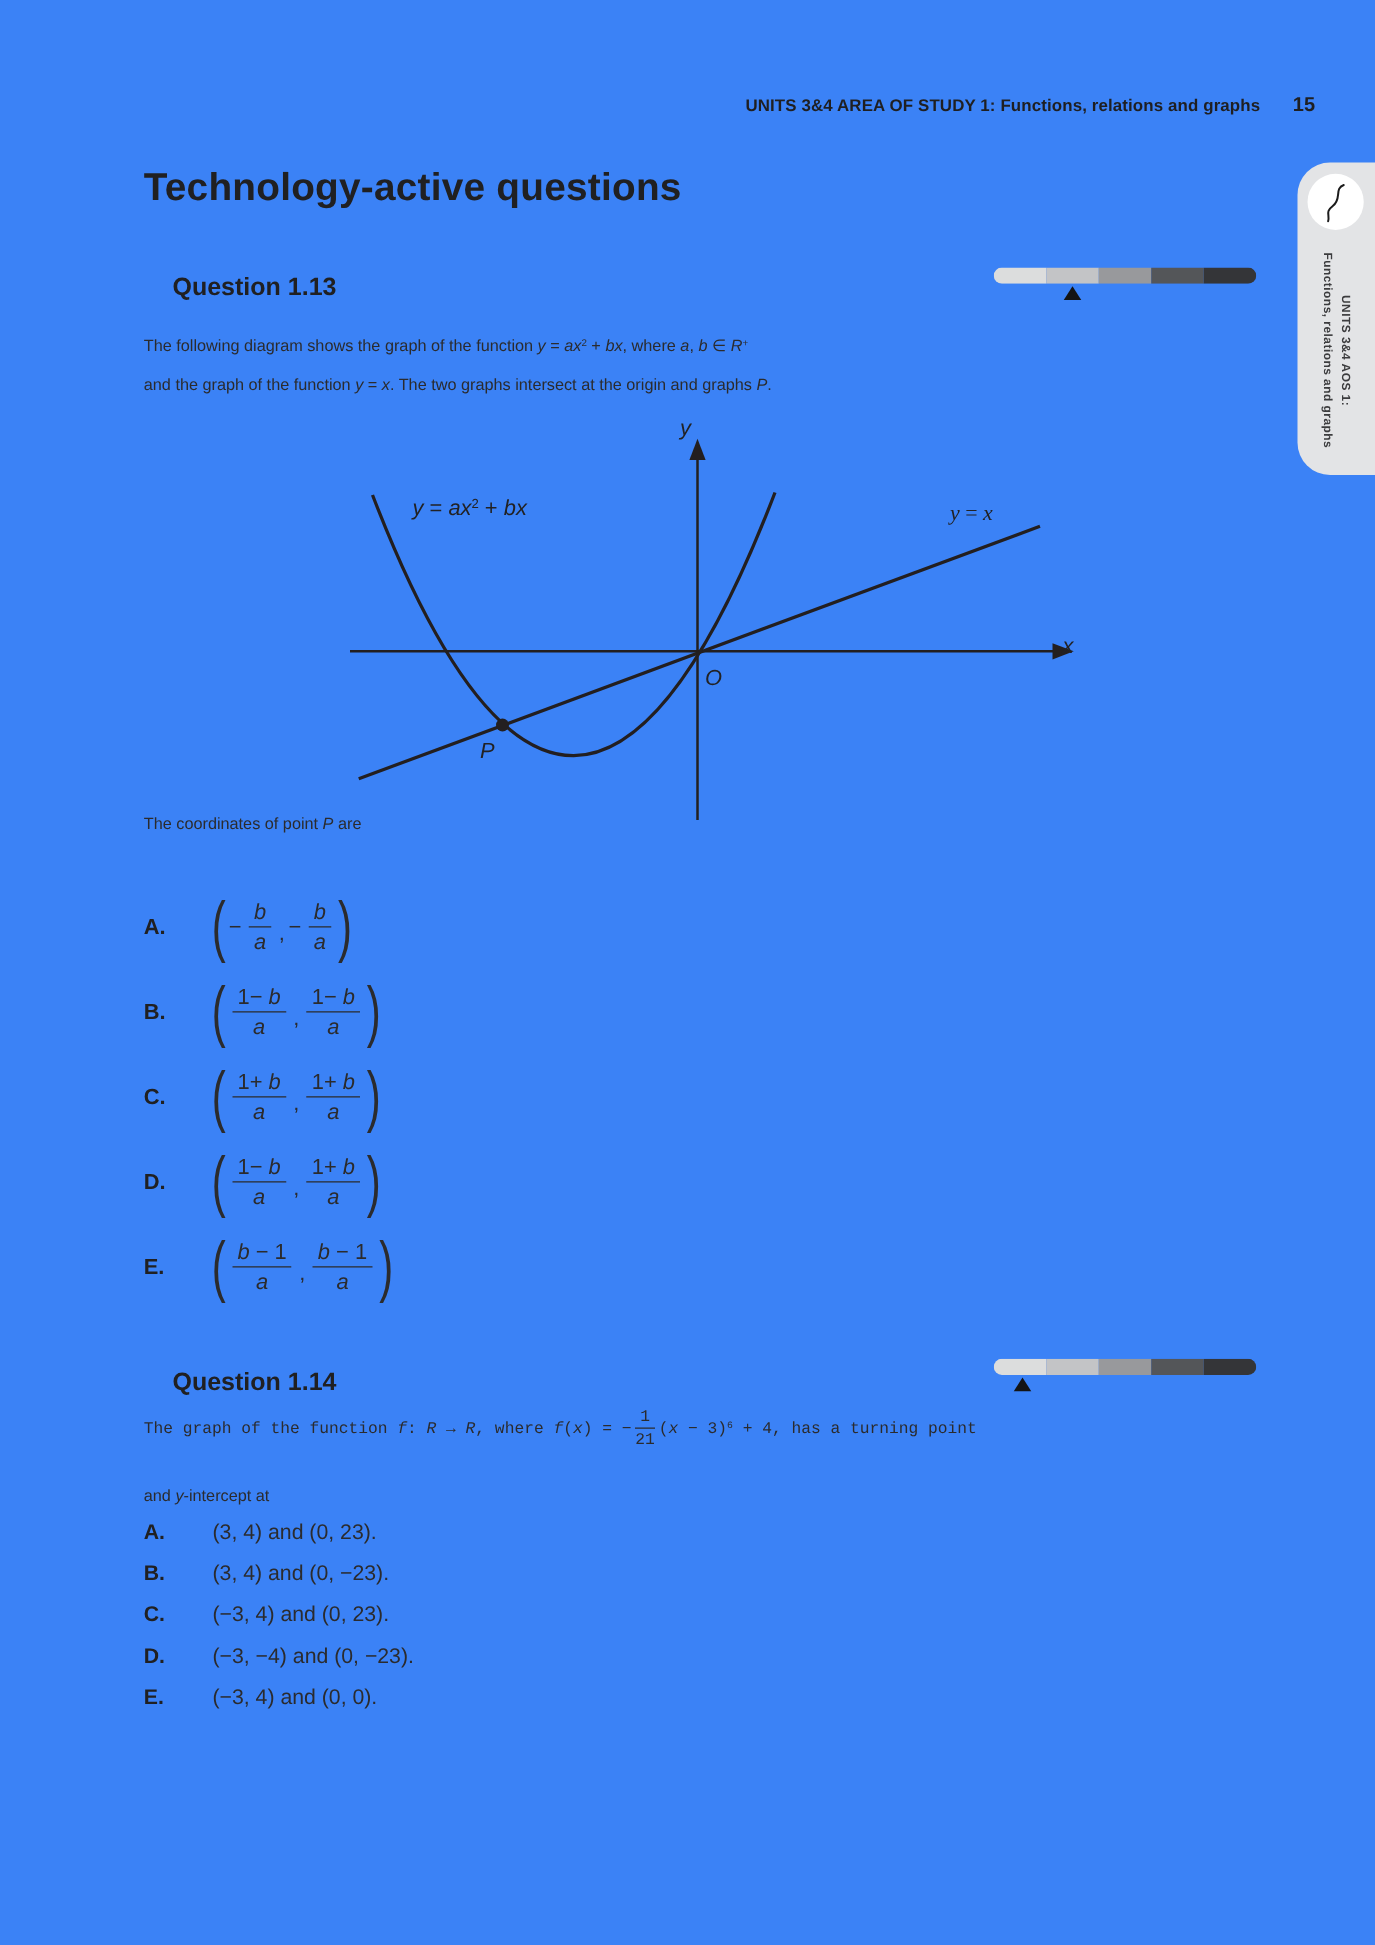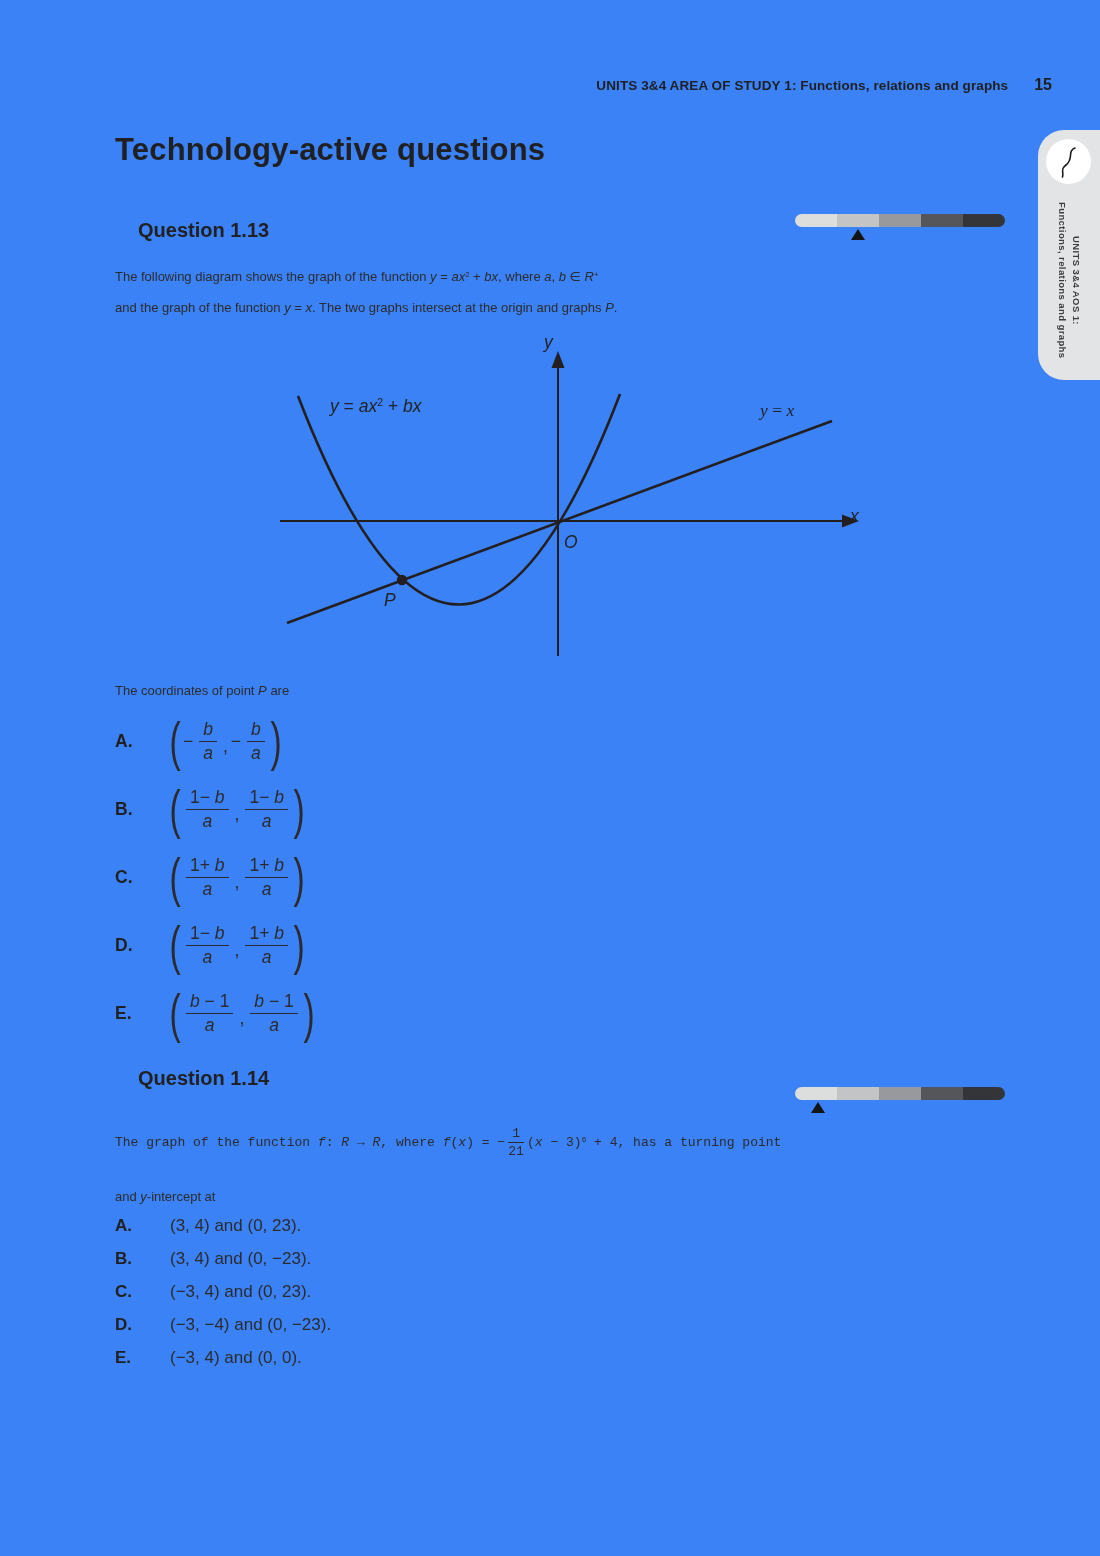--- a/index.html
+++ b/index.html
@@ -10,32 +10,32 @@
   .sup{font-size:0.6em;position:relative;top:-0.55em;}
   .cm{align-self:flex-end;padding-bottom:11px;}
 
   .header{position:absolute;top:76px;right:48px;display:flex;align-items:baseline;gap:26px;}
   .header-title{font-size:13.5px;font-weight:700;color:#1f1f21;letter-spacing:0.1px;}
   .page-num{font-size:16px;font-weight:700;color:#1f1f21;}
 
   .doc-title{position:absolute;left:115px;top:132px;font-size:31px;font-weight:800;color:#202022;letter-spacing:0.2px;}
 
   .q-heading{position:absolute;left:115px;font-size:20px;font-weight:700;color:#202022;margin-left:23px;}
-  #q13-heading{top:219px;} #q14-heading{top:1067px;}
+  #q13-heading{top:219px;} #q14-heading{top:1095px;}
 
   .meter{position:absolute;width:210px;height:30px;}
   #q13-meter{left:795px;top:214px;} #q14-meter{left:795px;top:1087px;}
   .meter-bar{display:flex;height:13px;border-radius:7px;overflow:hidden;}
   .meter-seg{flex:1;}
   .meter-marker{position:absolute;top:15px;width:0;height:0;
     border-left:7px solid transparent;border-right:7px solid transparent;border-bottom:11px solid #141414;}
 
   .para{position:absolute;left:115px;font-size:13px;line-height:29px;color:#2b2b2d;}
   #q13-intro{top:262px;width:910px;}
-  #q13-prompt{top:676px;text-align:center;}
+  #q13-prompt{top:644px;text-align:center;}
   #q14-intro{top:1126px;width:960px;white-space:nowrap;font-family:Liberation Mono, monospace;}
   #q14-line2{top:1182px;}
 
   .frac{display:inline-flex;flex-direction:column;align-items:center;vertical-align:middle;margin:0 3px;line-height:1.18;}
   .frac .num{border-bottom:1.7px solid #2b2b2d;padding:0 4px 1px;}
   .frac .den{padding-top:1px;}
 
   .diagram{position:absolute;left:270px;top:338px;width:600px;height:330px;}
   .diagram svg{position:absolute;left:0;top:0;}
   .dlabel{position:absolute;font-size:17.5px;color:#222224;}

